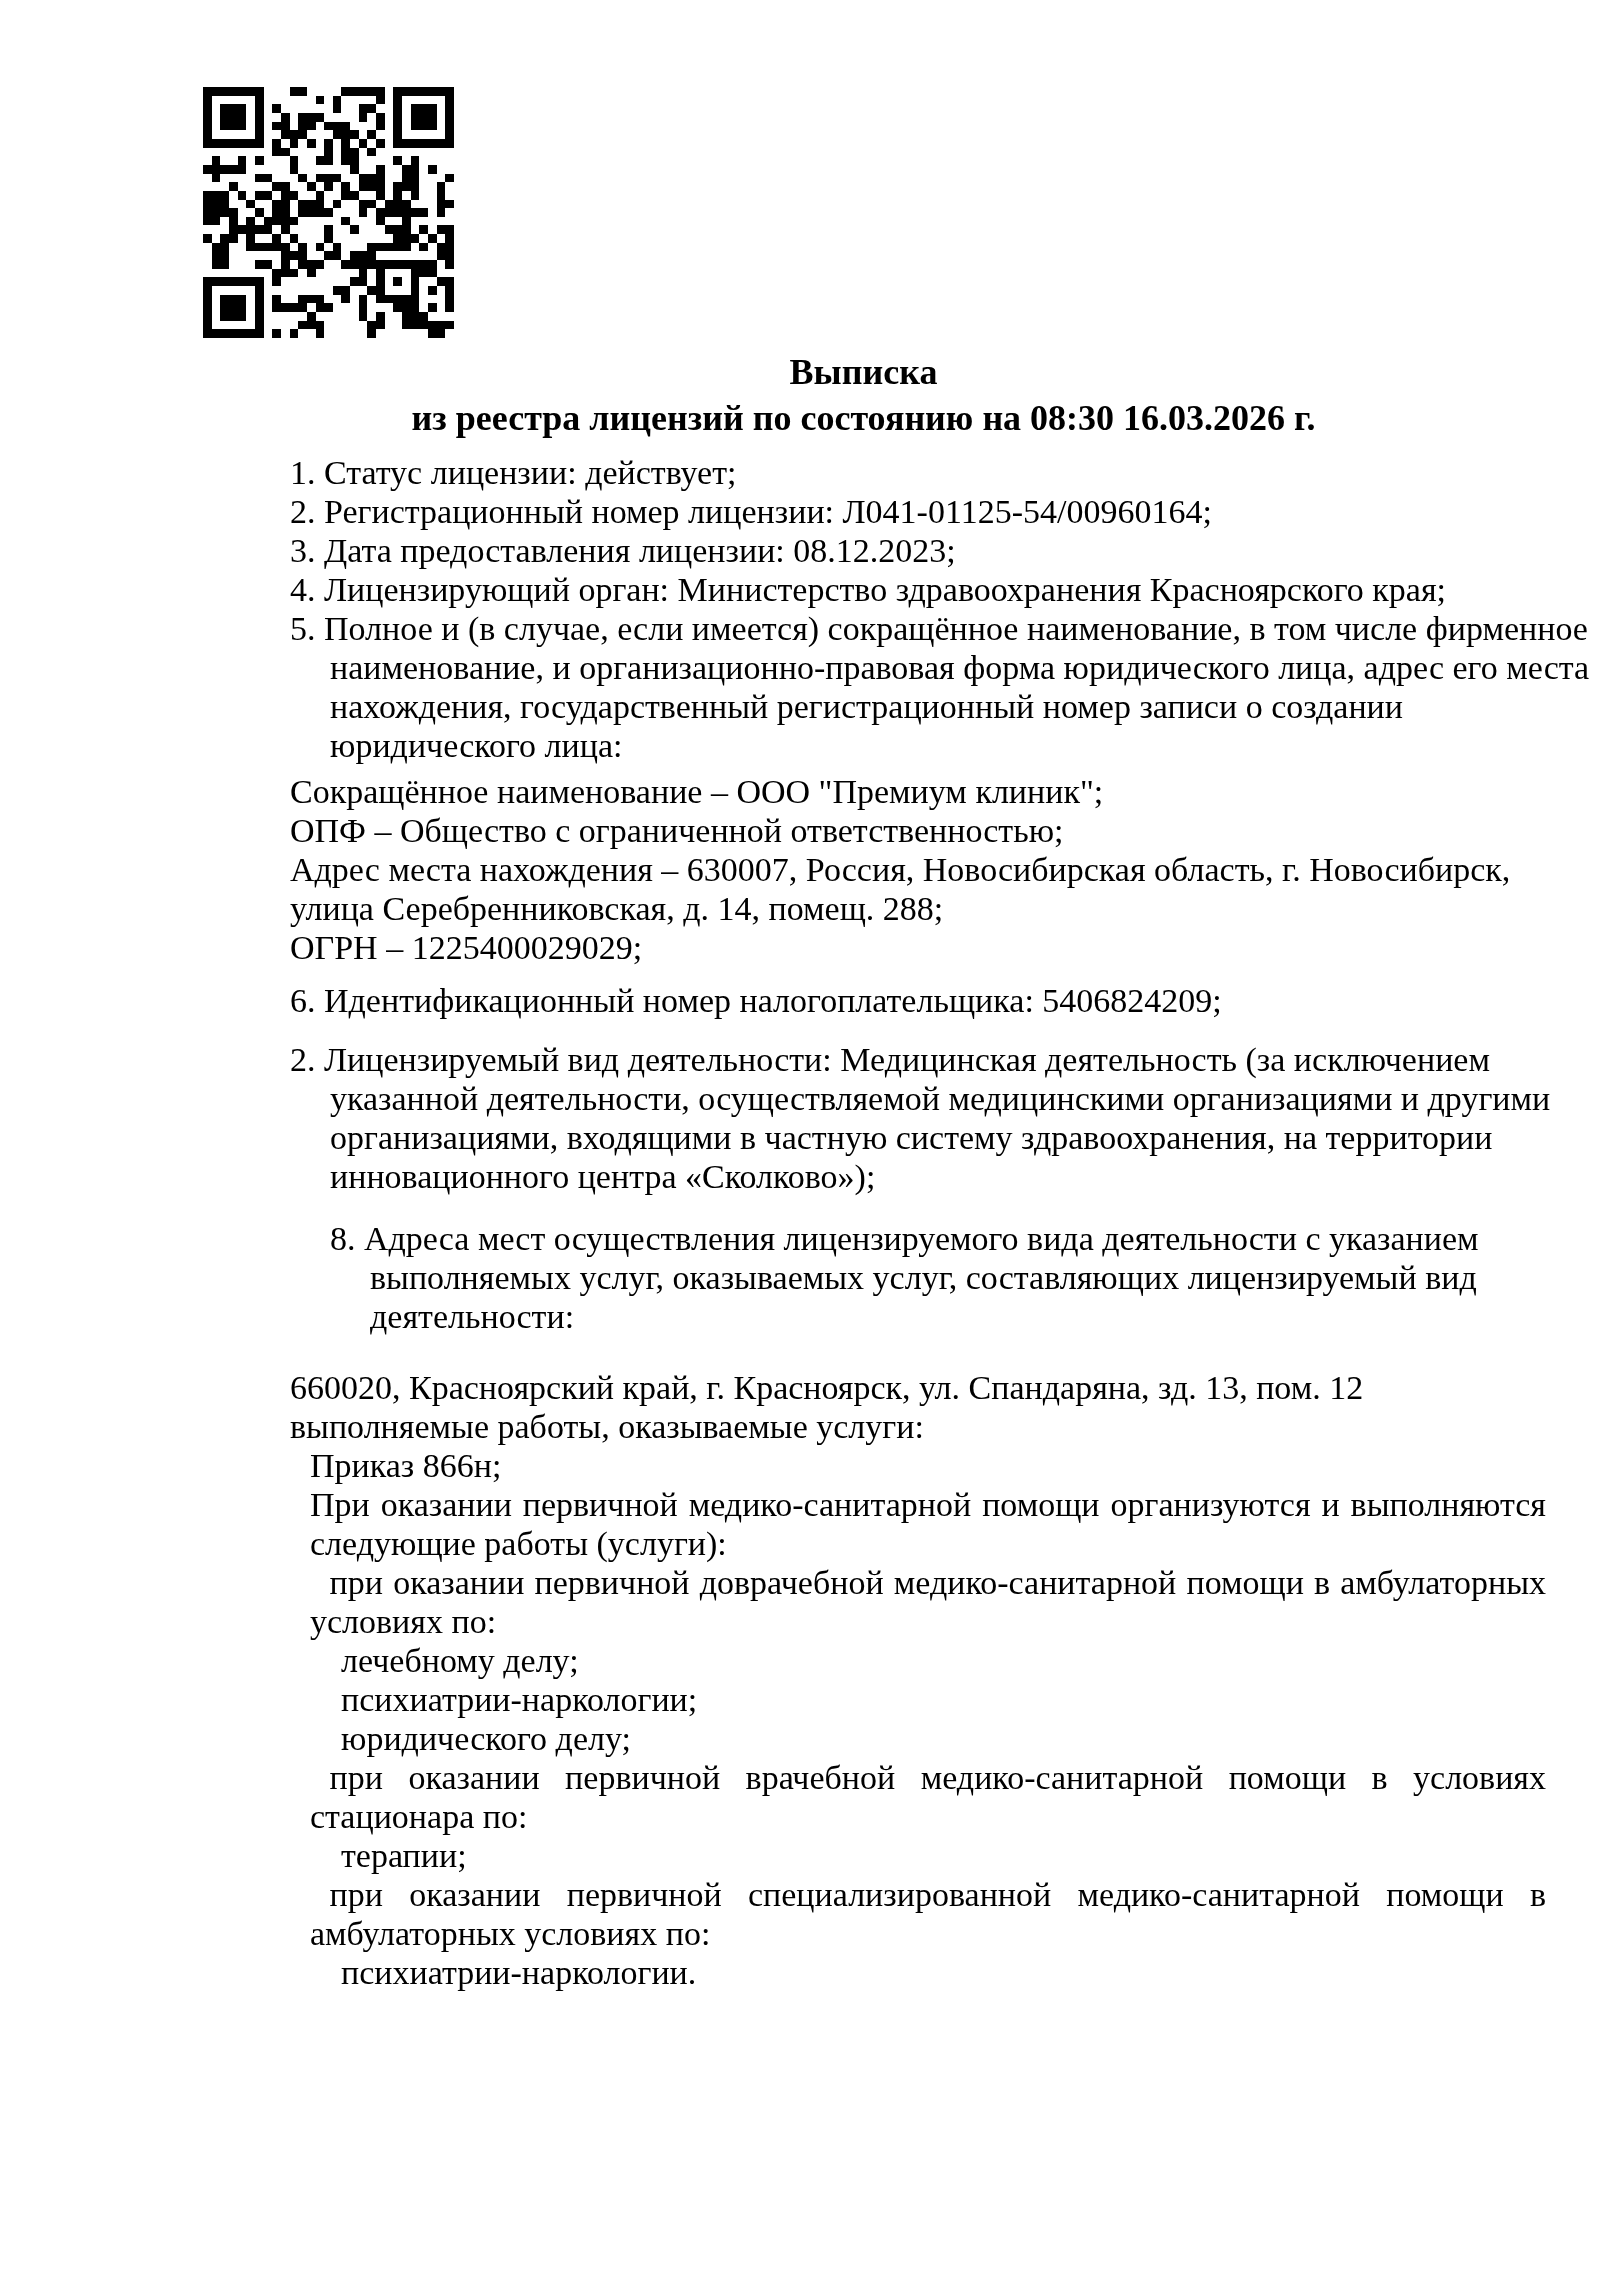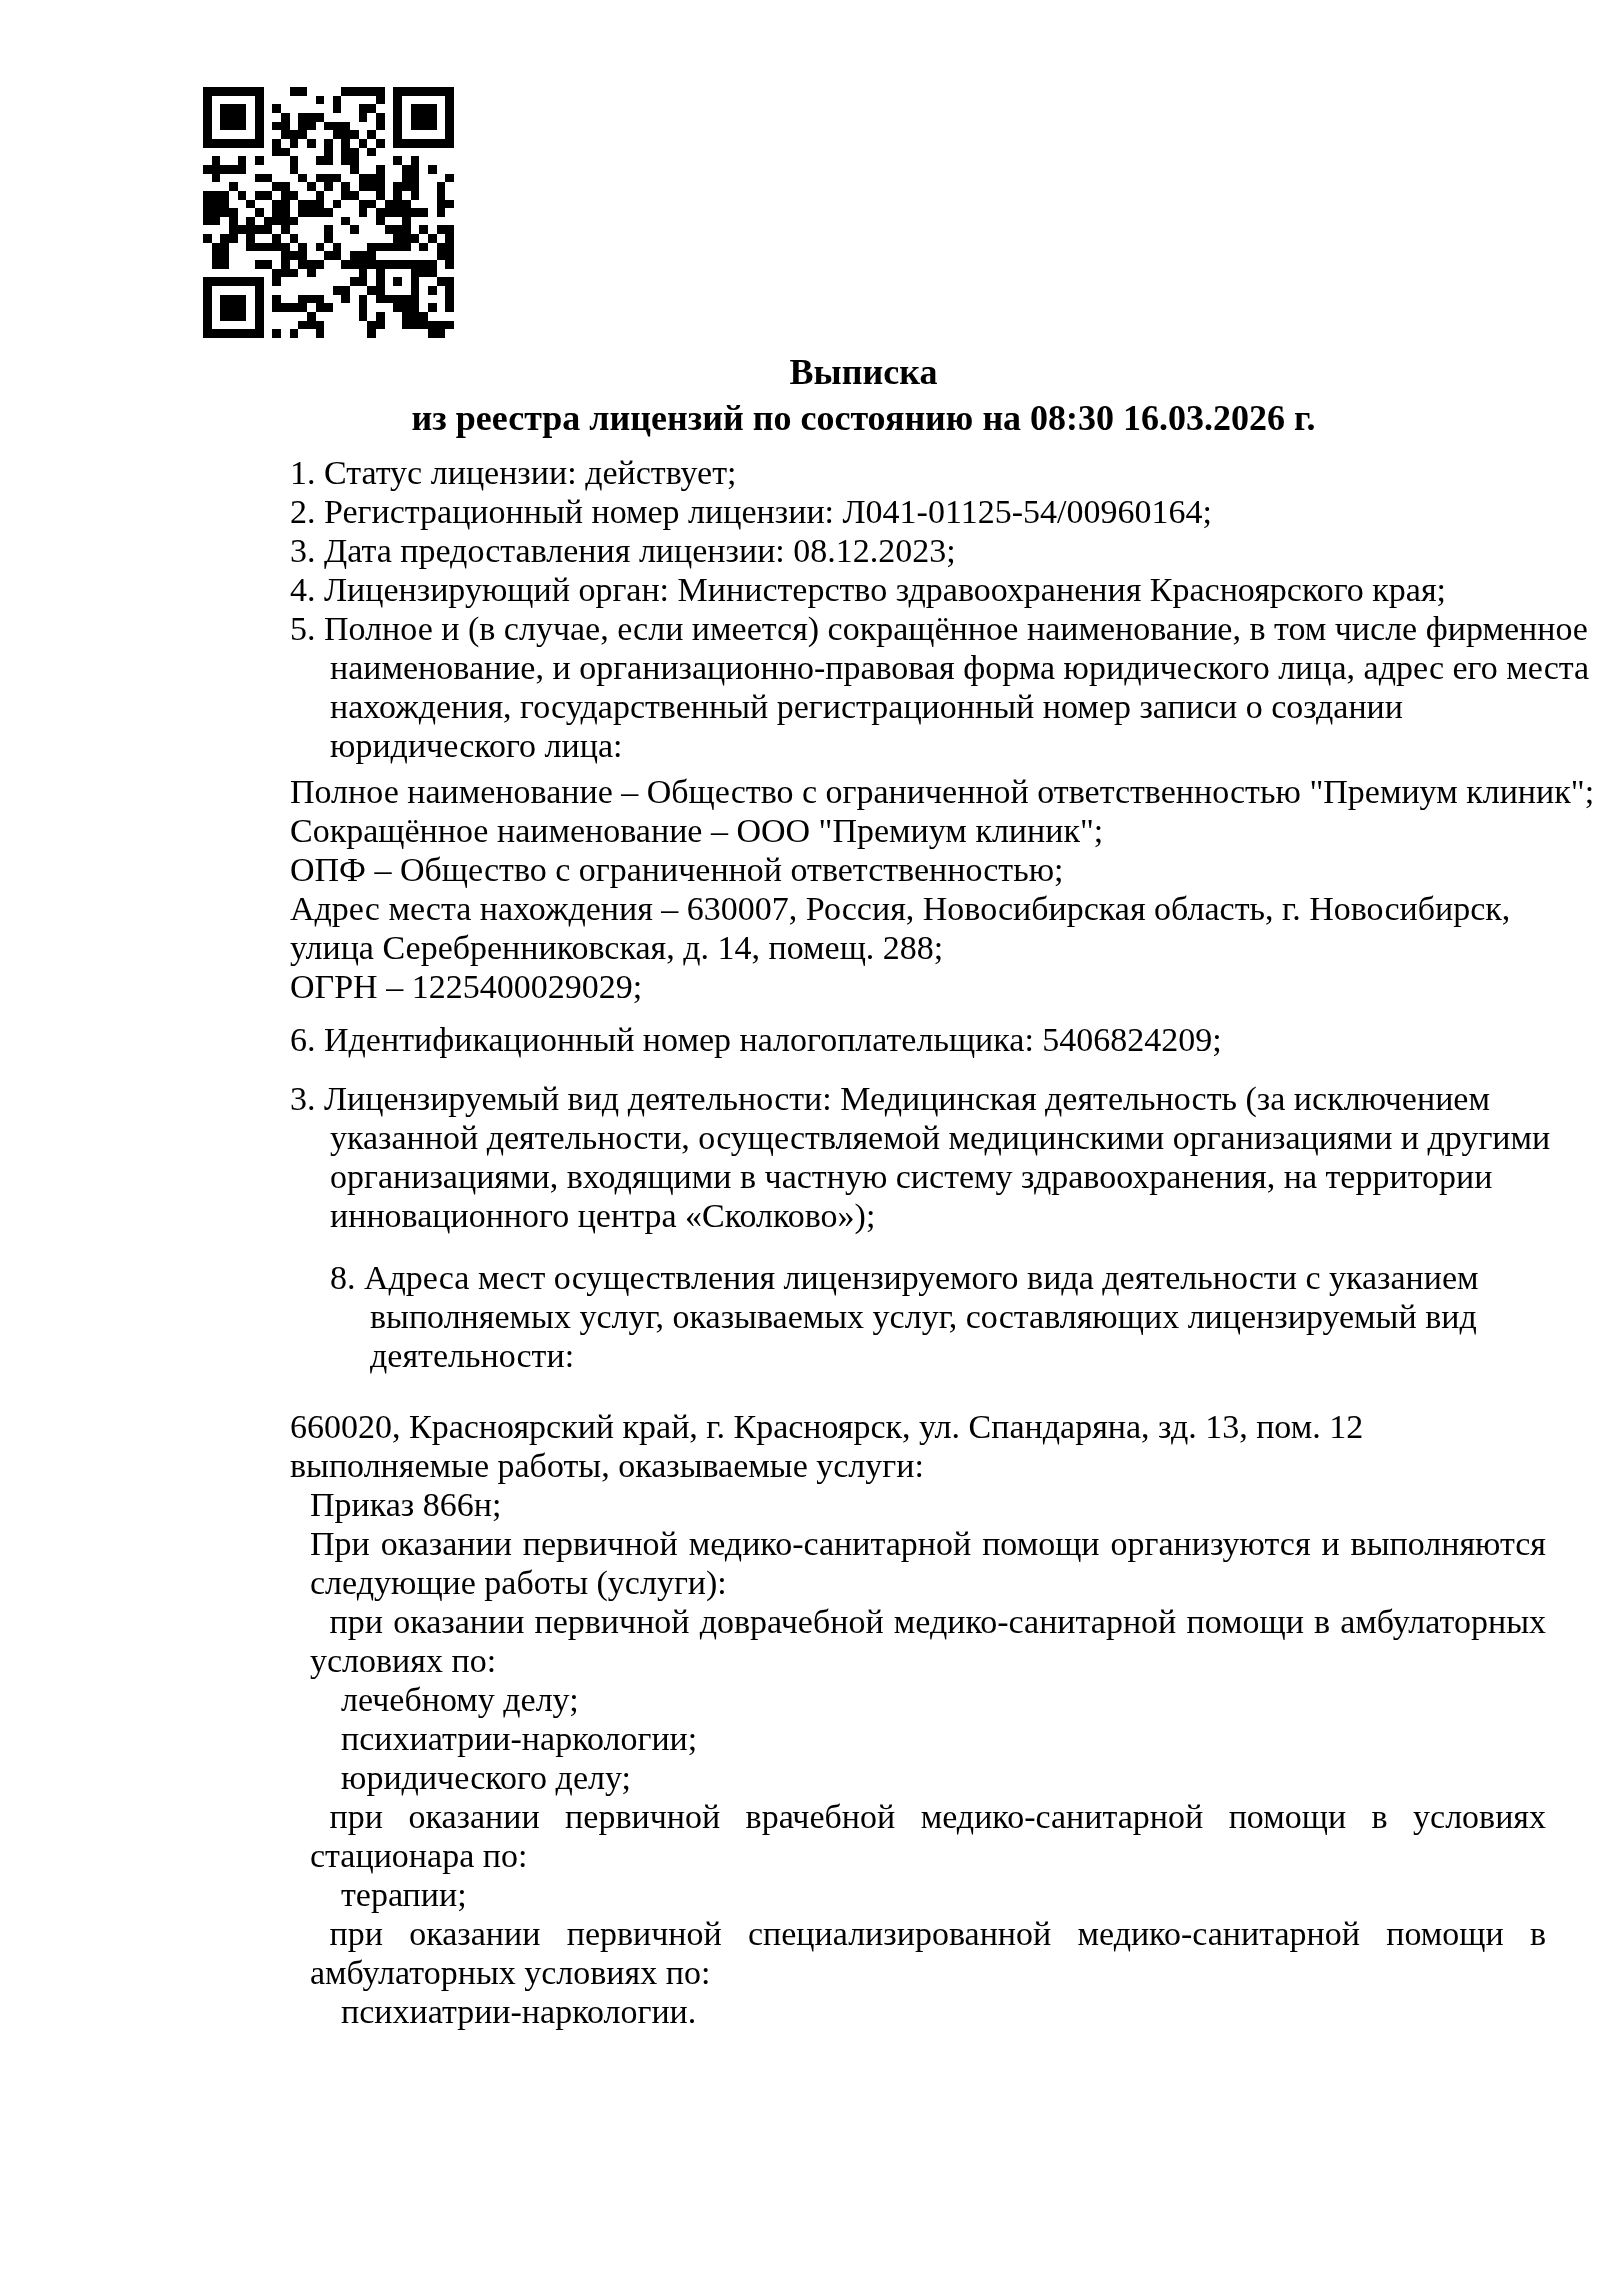--- a/index.html
+++ b/index.html
@@ -460,32 +460,31 @@
           <div class="line ind-base">1. Статус лицензии: действует;</div>
           <div class="line ind-base">2. Регистрационный номер лицензии: Л041-01125-54/00960164;</div>
           <div class="line ind-base">3. Дата предоставления лицензии: 08.12.2023;</div>
           <div class="line ind-base">4. Лицензирующий орган: Министерство здравоохранения Красноярского края;</div>
           <div class="line ind-base">5. Полное и (в случае, если имеется) сокращённое наименование, в том числе фирменное</div>
           <div class="line ind-cont">наименование, и организационно-правовая форма юридического лица, адрес его места</div>
           <div class="line ind-cont">нахождения, государственный регистрационный номер записи о создании</div>
           <div class="line ind-cont">юридического лица:</div>
         </div>
         <div class="block b-name-details">
-          <div class="line ind-base">Полное наименование – Общество с ограниченной ответственностью "Премиум клиник";</div>
           <div class="line ind-base">Сокращённое наименование – ООО "Премиум клиник";</div>
           <div class="line ind-base">ОПФ – Общество с ограниченной ответственностью;</div>
           <div class="line ind-base">Адрес места нахождения – 630007, Россия, Новосибирская область, г. Новосибирск,</div>
           <div class="line ind-base">улица Серебренниковская, д. 14, помещ. 288;</div>
           <div class="line ind-base">ОГРН – 1225400029029;</div>
         </div>
         <div class="block b-item-6">
           <div class="line ind-base">6. Идентификационный номер налогоплательщика: 5406824209;</div>
         </div>
         <div class="block b-item-7">
-          <div class="line ind-base">3. Лицензируемый вид деятельности: Медицинская деятельность (за исключением</div>
+          <div class="line ind-base">2. Лицензируемый вид деятельности: Медицинская деятельность (за исключением</div>
           <div class="line ind-cont">указанной деятельности, осуществляемой медицинскими организациями и другими</div>
           <div class="line ind-cont">организациями, входящими в частную систему здравоохранения, на территории</div>
           <div class="line ind-cont">инновационного центра «Сколково»);</div>
         </div>
         <div class="block b-item-8">
           <div class="line ind-base">8. Адреса мест осуществления лицензируемого вида деятельности с указанием</div>
           <div class="line ind-cont">выполняемых услуг, оказываемых услуг, составляющих лицензируемый вид</div>
           <div class="line ind-cont">деятельности:</div>
         </div>
         <div class="block b-address">

